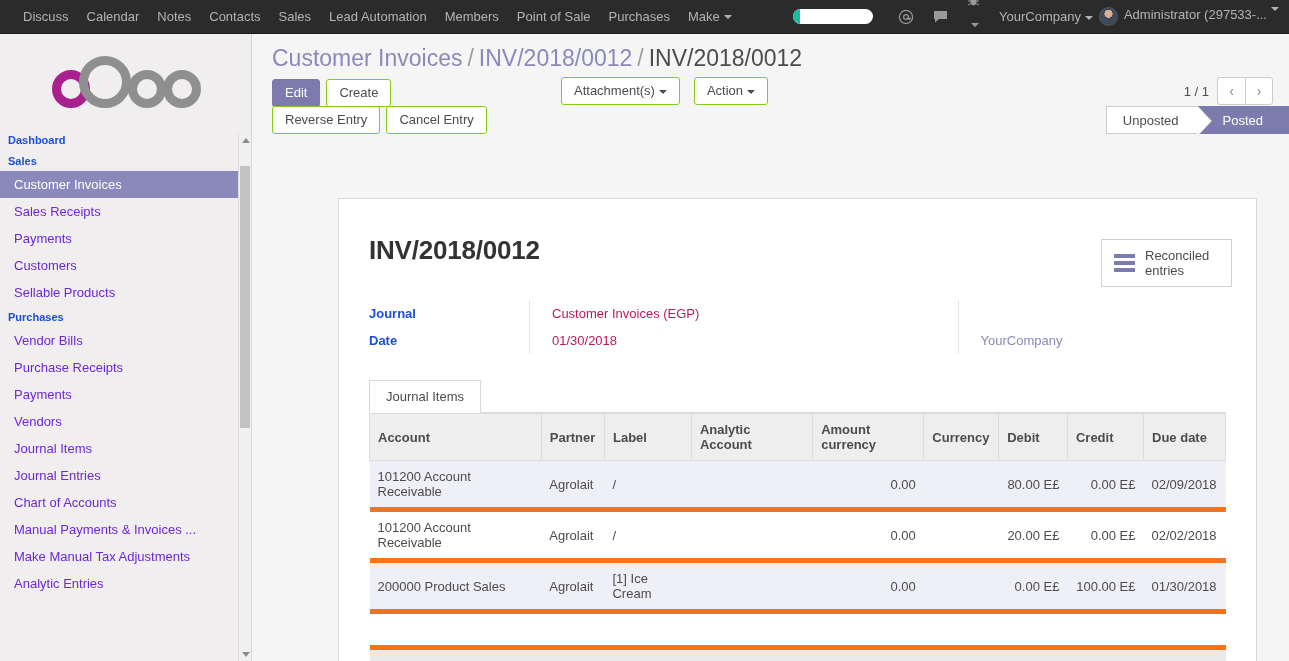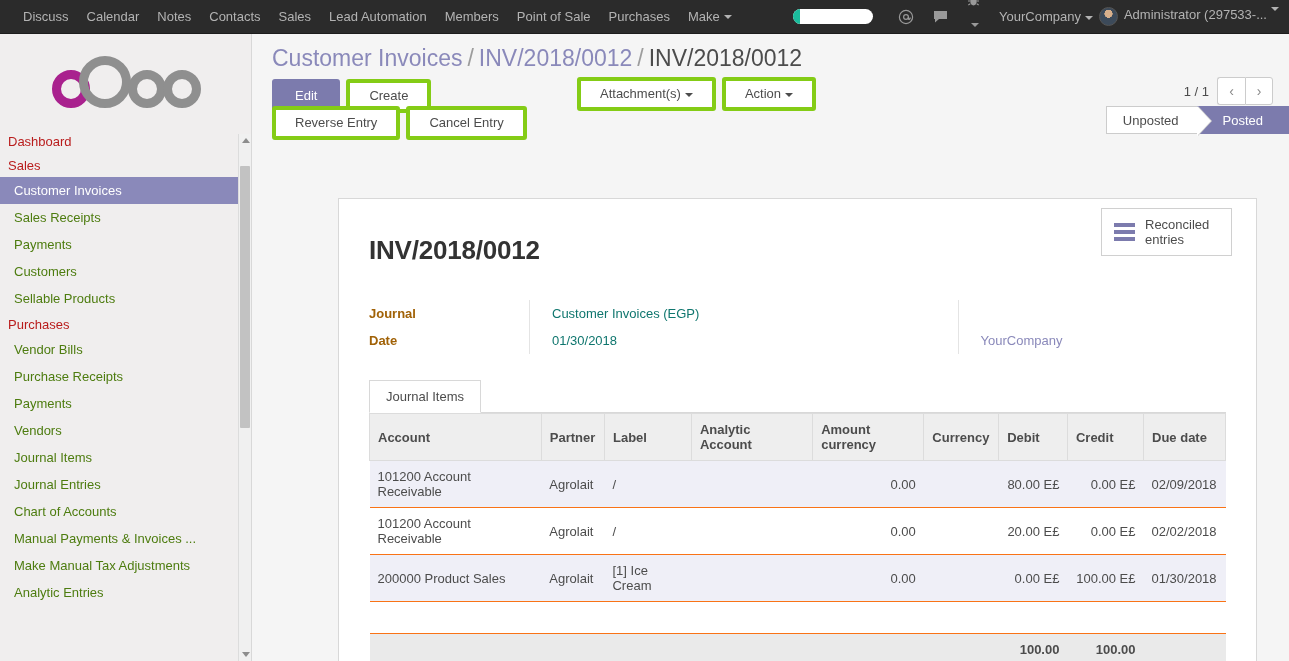--- a/index.html
+++ b/index.html
@@ -76,25 +76,25 @@
     position: relative;
     height: 627px; overflow: hidden;
   }
   .logo-area { height: 95px; display: flex; align-items: center; justify-content: center; }
   .logo svg { display: block; }
   .menu-scroll {
     position: absolute; top: 95px; left: 0; right: 0; bottom: 0;
     overflow: hidden;
   }
   .menu-section {
-    font-weight: normal; color: #b91c1c;
-    font-size: 13px; padding: 5px 10px 4px 8px;
+    font-weight: bold; color: #1d4ed8;
+    font-size: 11px; padding: 5px 10px 4px 8px;
   }
   .menu-item {
-    font-size: 13px; color: #4d7c0f;
+    font-size: 13px; color: #6d28d9;
     padding: 6px 10px 6px 14px; cursor: pointer;
     white-space: nowrap; overflow: hidden; text-overflow: ellipsis;
   }
   .menu-item.active { background: #8a89ba; color: #fff; }
 
   
   .sb-track {
     position: absolute; right: 0; top: 100px; bottom: 0;
     width: 13px; background: #f0f0f0; border-left: 1px solid #dcdcdc;
   }
@@ -125,29 +125,29 @@
     display: flex; align-items: flex-start;
     padding: 12px 14px 0 20px; position: relative; height: 72px;
   }
   .breadcrumb { font-size: 23px; line-height: 24px; white-space: nowrap; }
   .bc-link { color: #8a89ba; cursor: pointer; }
   .bc-sep { color: #9d9d9d; margin: 0 5px; }
   .bc-current { color: #4c4c4c; }
 
   .btn-row { margin-top: 9px; display: flex; gap: 6px; }
   .btn {
-    font-size: 13px; padding: 5px 19px;
-    border: 4px solid #84cc16; background: #fff; color: #4c4c4c;
+    font-size: 13px; padding: 5px 12px;
+    border: 1px solid #84cc16; background: #fff; color: #4c4c4c;
     border-radius: 3px; cursor: pointer; white-space: nowrap; line-height: 16px;
   }
   .btn.primary { background: #7c7bad; border-color: #7c7bad; color: #fff; }
 
   .cp-center {
-    position: absolute; left: 325px; top: 43px;
-    display: flex; gap: 0;
+    position: absolute; left: 309px; top: 43px;
+    display: flex; gap: 8px;
   }
   .cp-center .btn { border-radius: 3px; }
 
   .pager {
     position: absolute; right: 16px; top: 43px;
     display: flex; align-items: center; gap: 8px;
   }
   .pager-text { font-size: 13px; color: #4c4c4c; }
   .pager-btns { display: flex; }
   .pg-btn {
@@ -201,21 +201,21 @@
   .sheet-wrap {
     position: absolute; left: 0; right: 0; top: 148px; bottom: 0;
     overflow: hidden; padding: 16px 32px 0 86px;
   }
   .sheet {
     background: #fff; border: 1px solid #d8d8d8;
     padding: 24px 30px 20px 30px; min-height: 520px;
     position: relative;
   }
 
-  .stat-buttons { position: absolute; right: 24px; top: 9px; }
+  .stat-buttons { position: absolute; right: 24px; top: 40px; }
   .stat-btn {
     border: 1px solid #d0d0d0; background: #fff;
     display: flex; align-items: center; gap: 10px;
     padding: 8px 14px 8px 12px; cursor: pointer; min-width: 130px;
   }
   .bars-icon { display: flex; flex-direction: column; gap: 3px; flex: none; }
   .bars-icon span { display: block; width: 21px; height: 4px; background: #7c7bad; }
   .stat-label { font-size: 13px; color: #4c4c4c; line-height: 15px; max-width: 72px; }
 
   .title {
@@ -223,25 +223,25 @@
     margin: 12px 0 34px 0; letter-spacing: -0.2px;
   }
 
   .field-grid { display: flex; gap: 0; margin-bottom: 26px; }
   .field-col { display: flex; flex: 0 0 50%; }
   .f-labels { width: 160px; flex: none; }
   .f-values {
     flex: 1; border-left: 1px solid #e4e4e4; padding-left: 22px;
   }
   .f-label {
-    font-weight: bold; color: #a16207; font-size: 13px;
+    font-weight: bold; color: #1d4ed8; font-size: 13px;
     height: 27px; line-height: 27px; white-space: nowrap;
   }
   .f-value {
-    color: #0f766e; font-size: 13px;
+    color: #be185d; font-size: 13px;
     height: 27px; line-height: 27px; white-space: nowrap;
   }
   .f-value.link { color: #8a89ba; cursor: pointer; }
 
   
   .nb-tabs { display: flex; border-bottom: 1px solid #d8d8d8; }
   .nb-tab {
     padding: 8px 16px; font-size: 13px; color: #4c4c4c;
     border: 1px solid transparent; border-bottom: none;
     margin-bottom: -1px; cursor: pointer; background: transparent;
@@ -251,21 +251,21 @@
     border-bottom: 1px solid #fff; color: #4c4c4c;
   }
 
   table.jitems { width: 100%; border-collapse: collapse; font-size: 13px; }
   table.jitems thead th {
     background: #eeeeee; border: 1px solid #dcdcdc;
     padding: 8px 8px; font-weight: bold; color: #4c4c4c;
     text-align: left; vertical-align: middle; white-space: normal;
   }
   table.jitems tbody td {
-    padding: 8px 8px; border-bottom: 1px solid #f97316;
+    padding: 8px 8px; border-bottom: 5px solid #f97316;
     color: #4c4c4c; vertical-align: middle;
   }
   table.jitems tbody tr.alt td { background: #efeff7; }
   table.jitems tbody td.num { text-align: right; white-space: nowrap; }
   .tot-row td {
     background: #eaeaea !important; font-weight: bold;
     border-top: 1px solid #dcdcdc; border-bottom: 1px solid #dcdcdc;
     padding: 9px 8px;
   }
   .spacer-row td { height: 26px; background: #fff !important; border: none; }

